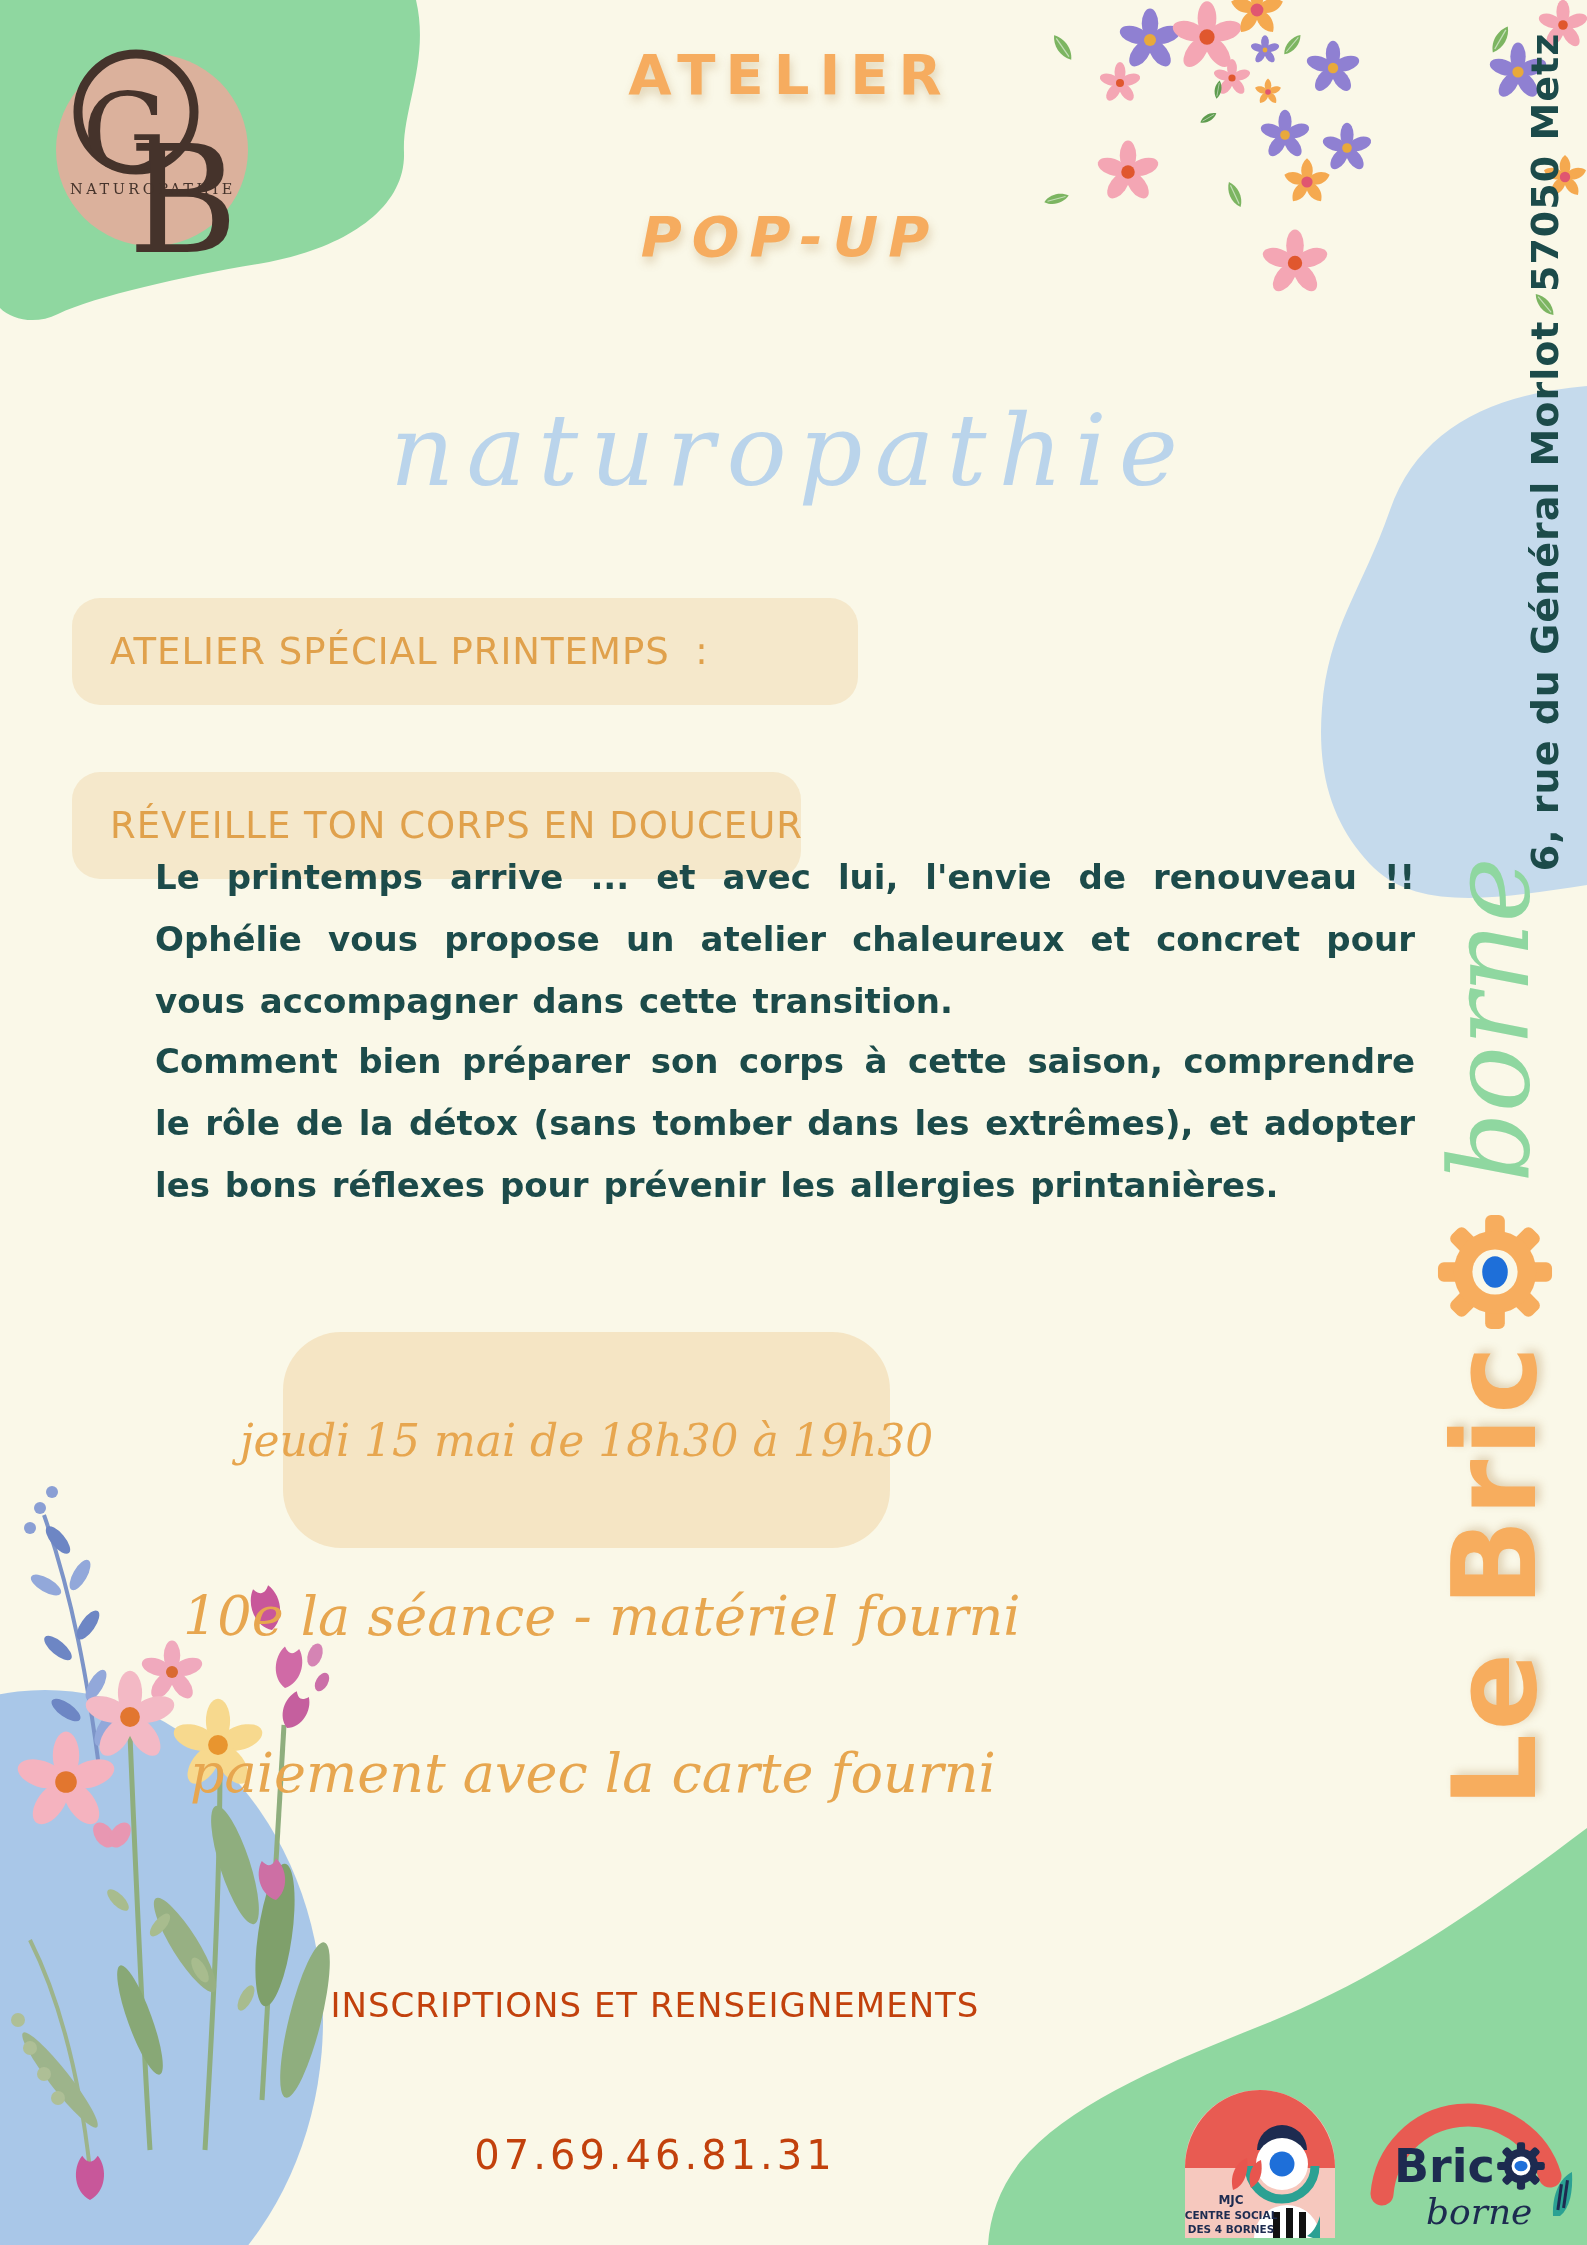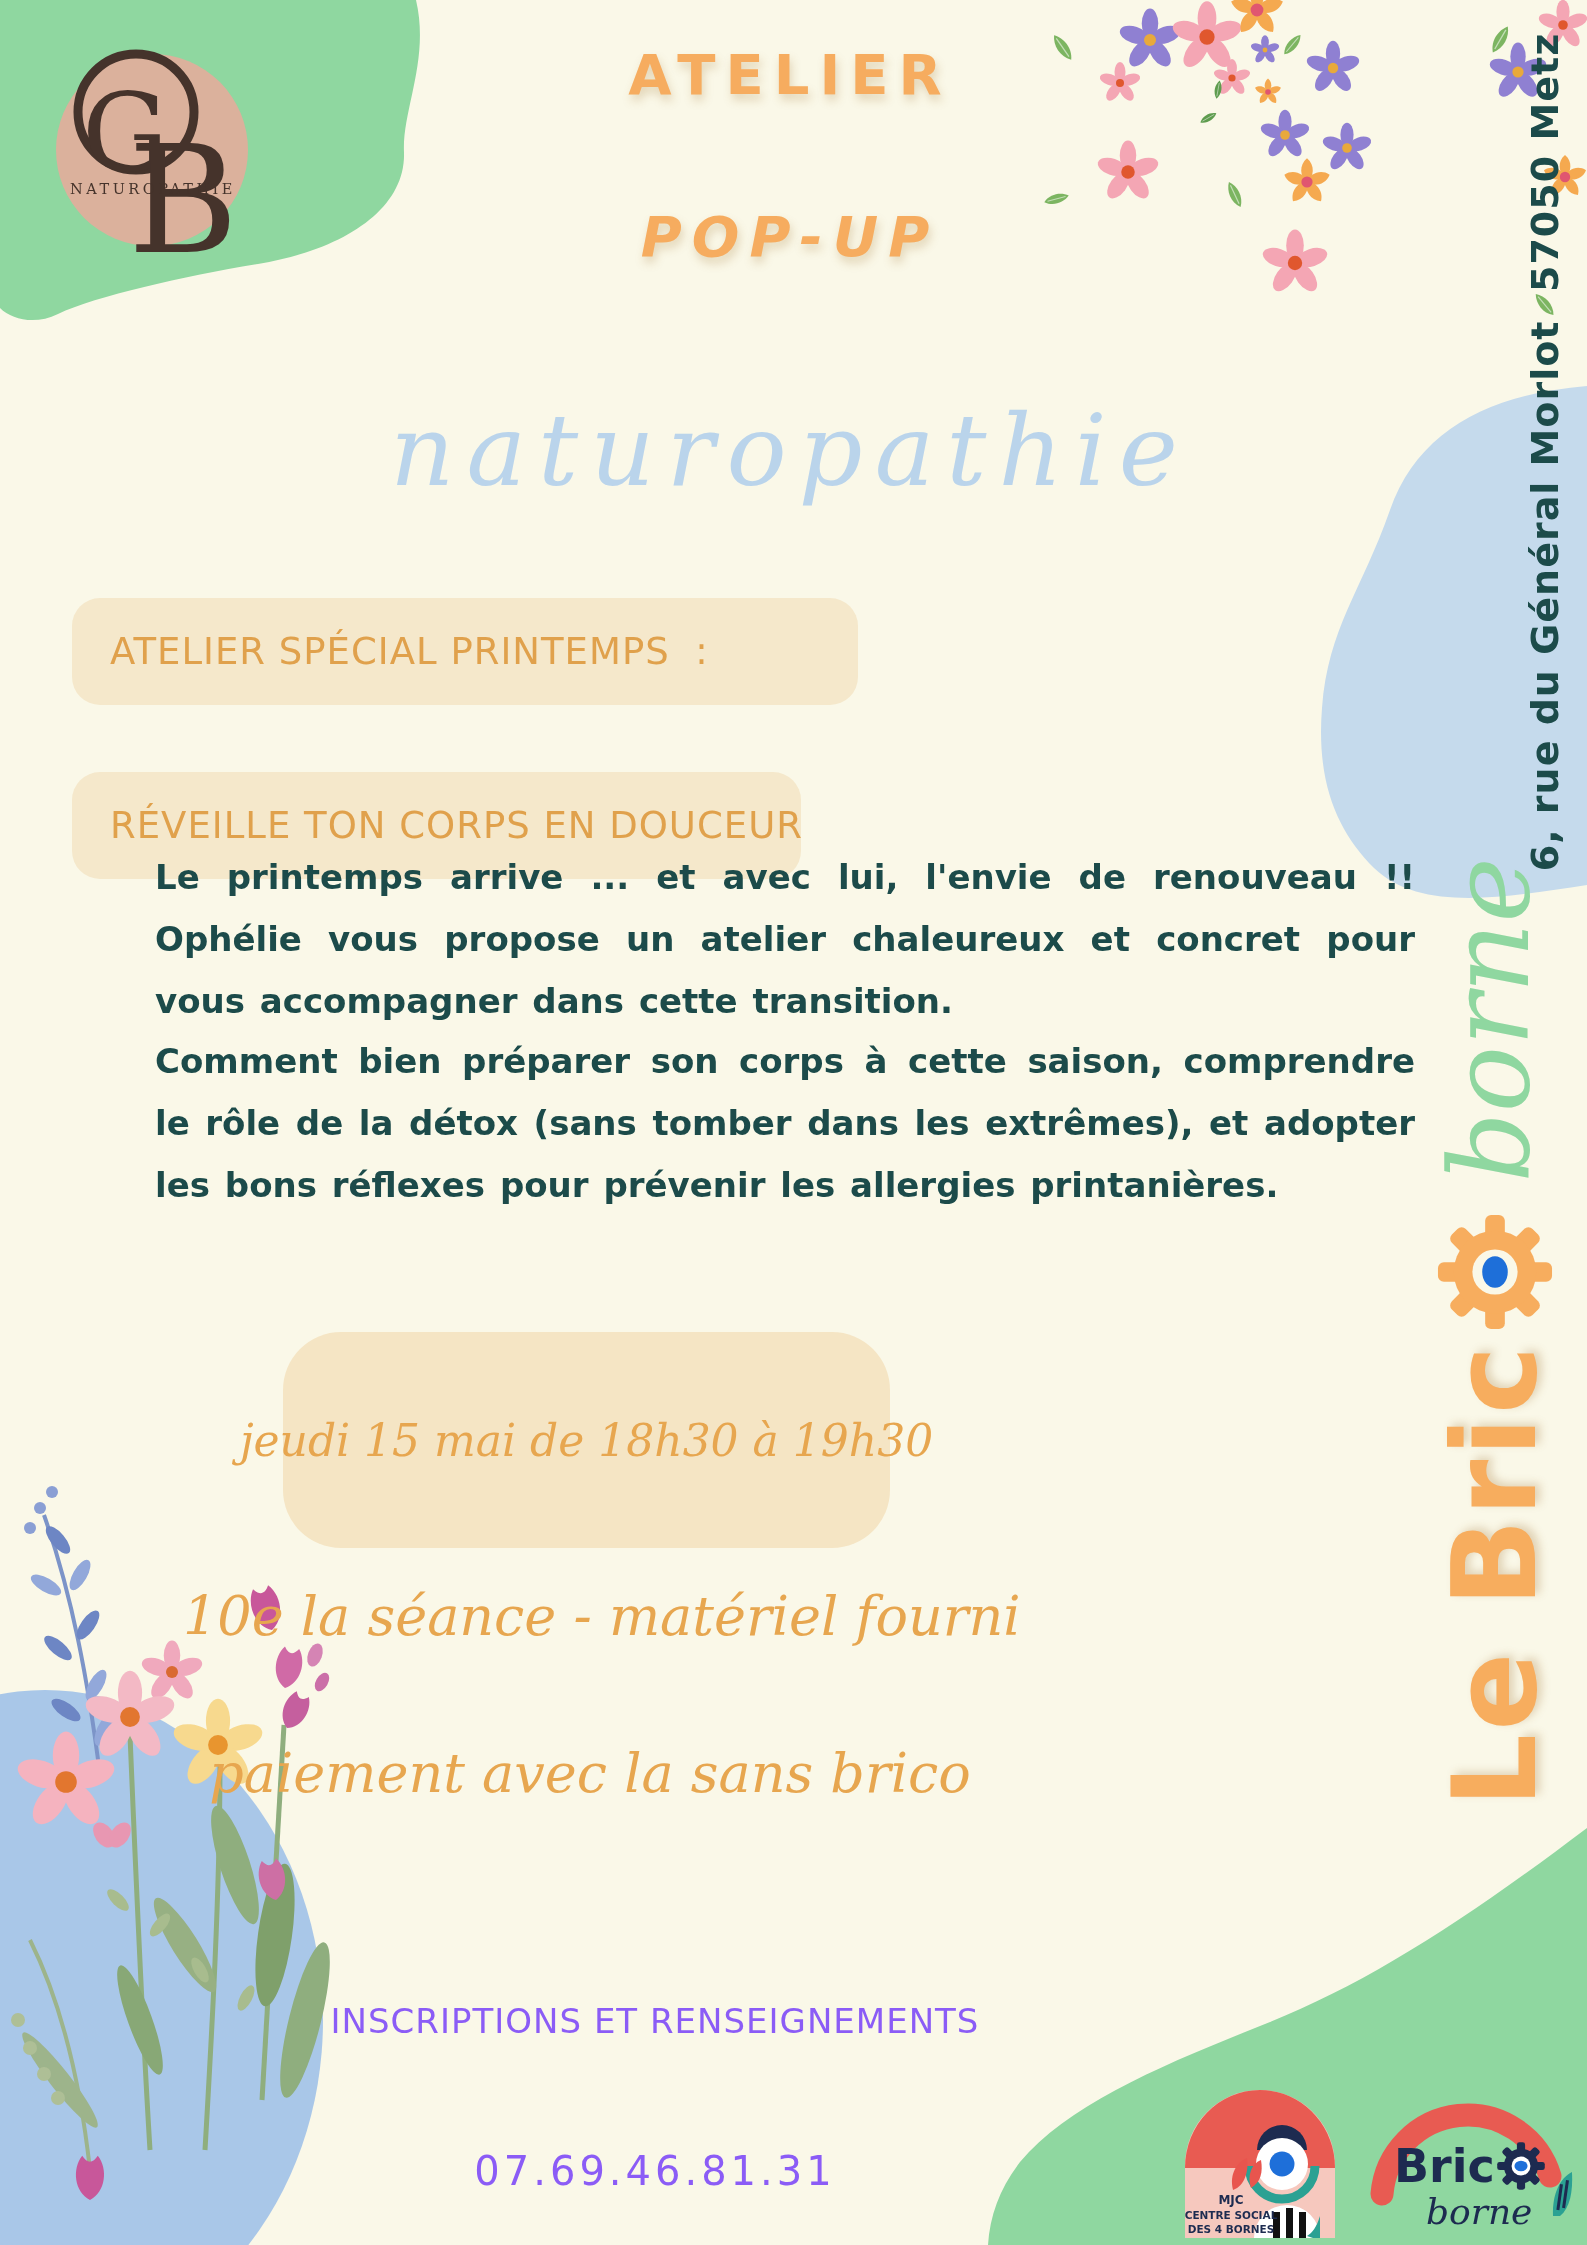--- a/index.html
+++ b/index.html
@@ -28,21 +28,21 @@
   .para-2{top:1030px;}
   
   .schedule-pill{position:absolute;left:283px;top:1332px;width:607px;height:216px;
                  background:#F5E5C4;border-radius:58px;display:flex;align-items:center;
                  justify-content:center;}
   .cursive{font-family:"DejaVu Serif",serif;font-style:italic;color:#E7A64F;white-space:nowrap;}
   .schedule-text{font-size:44px;}
   .price-line{position:absolute;top:1585px;left:183px;width:800px;text-align:center;font-size:54px;}
   .payment-line{position:absolute;top:1742px;left:190px;width:800px;text-align:center;font-size:54px;}
   
-  .contact{position:absolute;left:155px;width:1000px;text-align:center;color:#8b5cf6;margin-top:16px;}
+  .contact{position:absolute;left:155px;width:1000px;text-align:center;color:#c2410c;}
   .contact-heading{top:1985px;font-size:34px;letter-spacing:1px;}
   .contact-email{top:2060px;font-size:36px;font-weight:bold;letter-spacing:2px;}
   .contact-phone{top:2132px;font-size:40px;font-weight:normal;letter-spacing:4px;}
   
   .v-rot{position:absolute;transform:rotate(-90deg);display:flex;align-items:center;
          justify-content:center;white-space:nowrap;}
   .address-v{left:1110px;top:417px;width:870px;height:70px;color:#1C4B4A;
              font-weight:bold;font-size:38px;letter-spacing:1px;}
   .borne-v{left:1330px;top:940px;width:320px;height:160px;font-family:"DejaVu Serif",serif;
            font-style:italic;font-size:110px;color:#8FD7A0;}
@@ -293,21 +293,21 @@
   <div class="badge badge-2">RÉVEILLE TON CORPS EN DOUCEUR</div>
 
   <div class="para para-2">Comment bien préparer son corps à cette saison, comprendre le rôle de la détox (sans tomber dans les extrêmes), et adopter les bons réflexes pour prévenir les allergies printanières.</div>
   <div class="para para-1">Le printemps arrive ... et avec lui, l'envie de renouveau !! Ophélie vous propose un atelier chaleureux et concret pour vous accompagner dans cette transition.</div>
 
   <div class="schedule-pill">
     <span class="cursive schedule-text">jeudi 15 mai de 18h30 à 19h30</span>
   </div>
 
   <div class="cursive price-line">10e la séance - matériel fourni</div>
-  <div class="cursive payment-line">paiement avec la sans brico</div>
+  <div class="cursive payment-line">paiement avec la carte fourni</div>
 
   <div class="contact abs contact-heading">INSCRIPTIONS ET RENSEIGNEMENTS</div>
   <div class="contact abs contact-phone">07.69.46.81.31</div>
 
   <div class="v-rot address-v">6, rue du Général Morlot&nbsp;&nbsp;57050 Metz</div>
   <div class="v-rot borne-v">borne</div>
   <div class="v-rot lebrico-v">
     <span class="lebrico-text">Le Bric</span>
     <svg width="118" height="118" viewBox="-30 -30 60 60">
       <use href="#gearG" style="--ring:#FAF8E8" color="#F7AD5E"></use>

